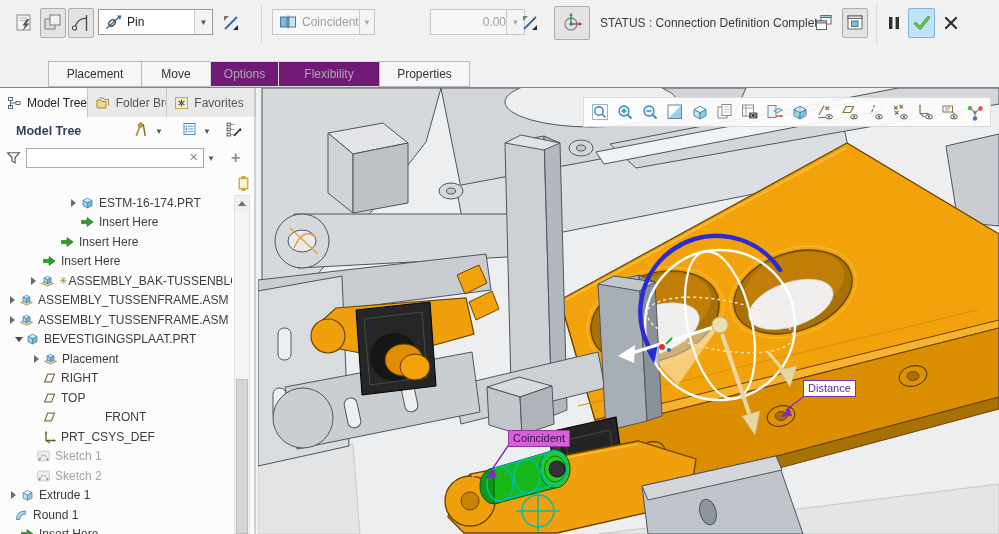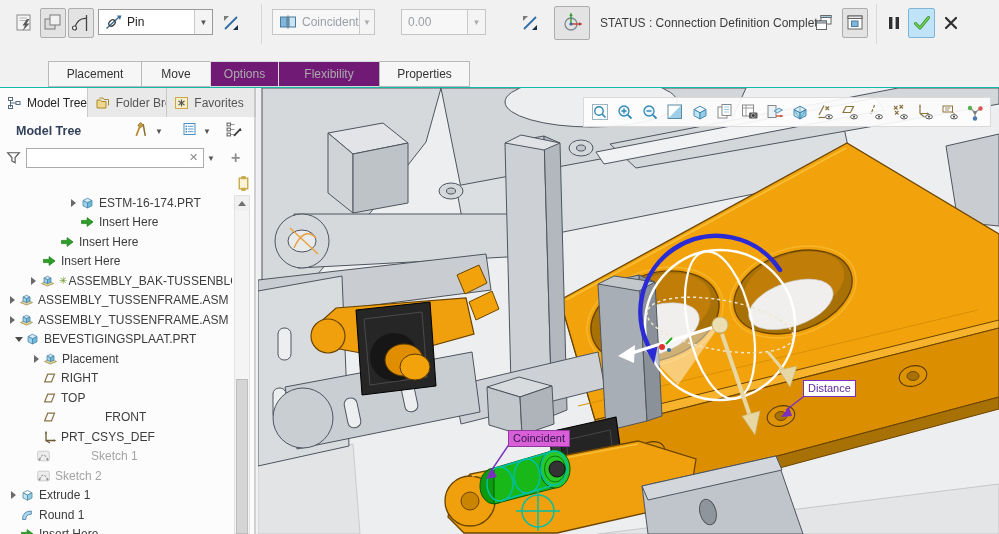--- a/index.html
+++ b/index.html
@@ -112,21 +112,21 @@
     <span class="cicon">
         <svg width="20" height="20" viewBox="0 0 20 20">
           <rect x="2.5" y="5" width="6.5" height="10" fill="#7FB8DC" stroke="#4A7A9A"></rect>
           <rect x="11" y="5" width="6.5" height="10" fill="#C9E4F2" stroke="#4A7A9A"></rect>
           <line x1="10" y1="3.5" x2="10" y2="16.5" stroke="#33586E"></line>
         </svg>
       </span>
     <span class="clabel">Coincident</span>
     <span class="dd">▼</span>
   </div>
-  <div class="combo disabled" style="left:401px;width:85px;">
+  <div class="combo disabled" style="left:430px;width:95px;text-align:right;">
     <span class="clabel" style="padding-left:6px;">0.00</span>
     <span class="dd">▼</span>
   </div>
   <span class="tool-btn" style="left:516px;width:28px;">
       <svg width="22" height="22" viewBox="0 0 22 22">
         <line x1="5" y1="17" x2="17" y2="5" stroke="#2E6DA4" stroke-width="1.8"></line>
         <polygon points="4,9 4,4 9,4" fill="#7A7A7A"></polygon>
         <polygon points="18,13 18,18 13,18" fill="#16313F"></polygon>
       </svg>
     </span>
@@ -388,21 +388,21 @@
         <span class="ticon">
           <svg width="15" height="14" viewBox="0 0 14 14">
             <path d="M3.5,2.5 V10.5 H12" fill="none" stroke="#6B5A33" stroke-width="1.3"></path>
             <path d="M3.5,10.5 L7.5,13" stroke="#6B5A33" stroke-width="1.2"></path>
             <polygon points="2.3,3.5 3.5,0.8 4.7,3.5" fill="#6B5A33"></polygon>
             <polygon points="11.2,9.3 13.8,10.5 11.2,11.7" fill="#6B5A33"></polygon>
           </svg>
         </span>
         <span class="tlabel">PRT_CSYS_DEF</span>
       </div>
-      <div class="tree-row grayed" style="padding-left: 36px; gap: 36px;">
+      <div class="tree-row grayed" style="padding-left: 36px;">
         <span class="ticon">
           <svg width="15" height="14" viewBox="0 0 14 14">
             <rect x="1.2" y="2.2" width="11.6" height="9.6" rx="1.5" fill="#EDEDED" stroke="#C2C2C2" stroke-width=".8"></rect>
             <path d="M3,10.5 Q7,1.5 11,10.5" fill="none" stroke="#9A9A9A" stroke-width="1.1" stroke-dasharray="2.2,1.4"></path>
             <circle cx="3" cy="10.5" r="1" fill="#8A8A8A"></circle>
             <circle cx="11" cy="10.5" r="1" fill="#8A8A8A"></circle>
           </svg>
         </span>
         <span class="tlabel">Sketch 1</span>
       </div>
@@ -421,21 +421,21 @@
         <span class="tarr right"></span>
         <span class="ticon">
           <svg width="15" height="14" viewBox="0 0 14 14">
             <polygon points="2.5,4.8 7,2.5 11.5,4.8 7,7.1" fill="#FFFFFF" stroke="#55889F" stroke-width=".8"></polygon>
             <polygon points="2.5,4.8 7,7.1 7,12.2 2.5,10" fill="#BFE6F2" stroke="#55889F" stroke-width=".8"></polygon>
             <polygon points="7,7.1 11.5,4.8 11.5,10 7,12.2" fill="#8FD0E8" stroke="#55889F" stroke-width=".8"></polygon>
           </svg>
         </span>
         <span class="tlabel">Extrude 1</span>
       </div>
-      <div class="tree-row" style="padding-left: 20px;">
+      <div class="tree-row" style="padding-left: 14px;">
         <span class="ticon">
           <svg width="15" height="14" viewBox="0 0 14 14">
             <path d="M2,11.5 Q2,3 10.8,3 L10.8,6.2 Q5.2,6.2 5.2,11.5 Z" fill="#A8D8F0" stroke="#4E86A8" stroke-width=".9"></path>
           </svg>
         </span>
         <span class="tlabel">Round 1</span>
       </div>
       <div class="tree-row" style="padding-left: 20px;">
         <span class="ticon">
           <svg width="15" height="14" viewBox="0 0 14 14">

